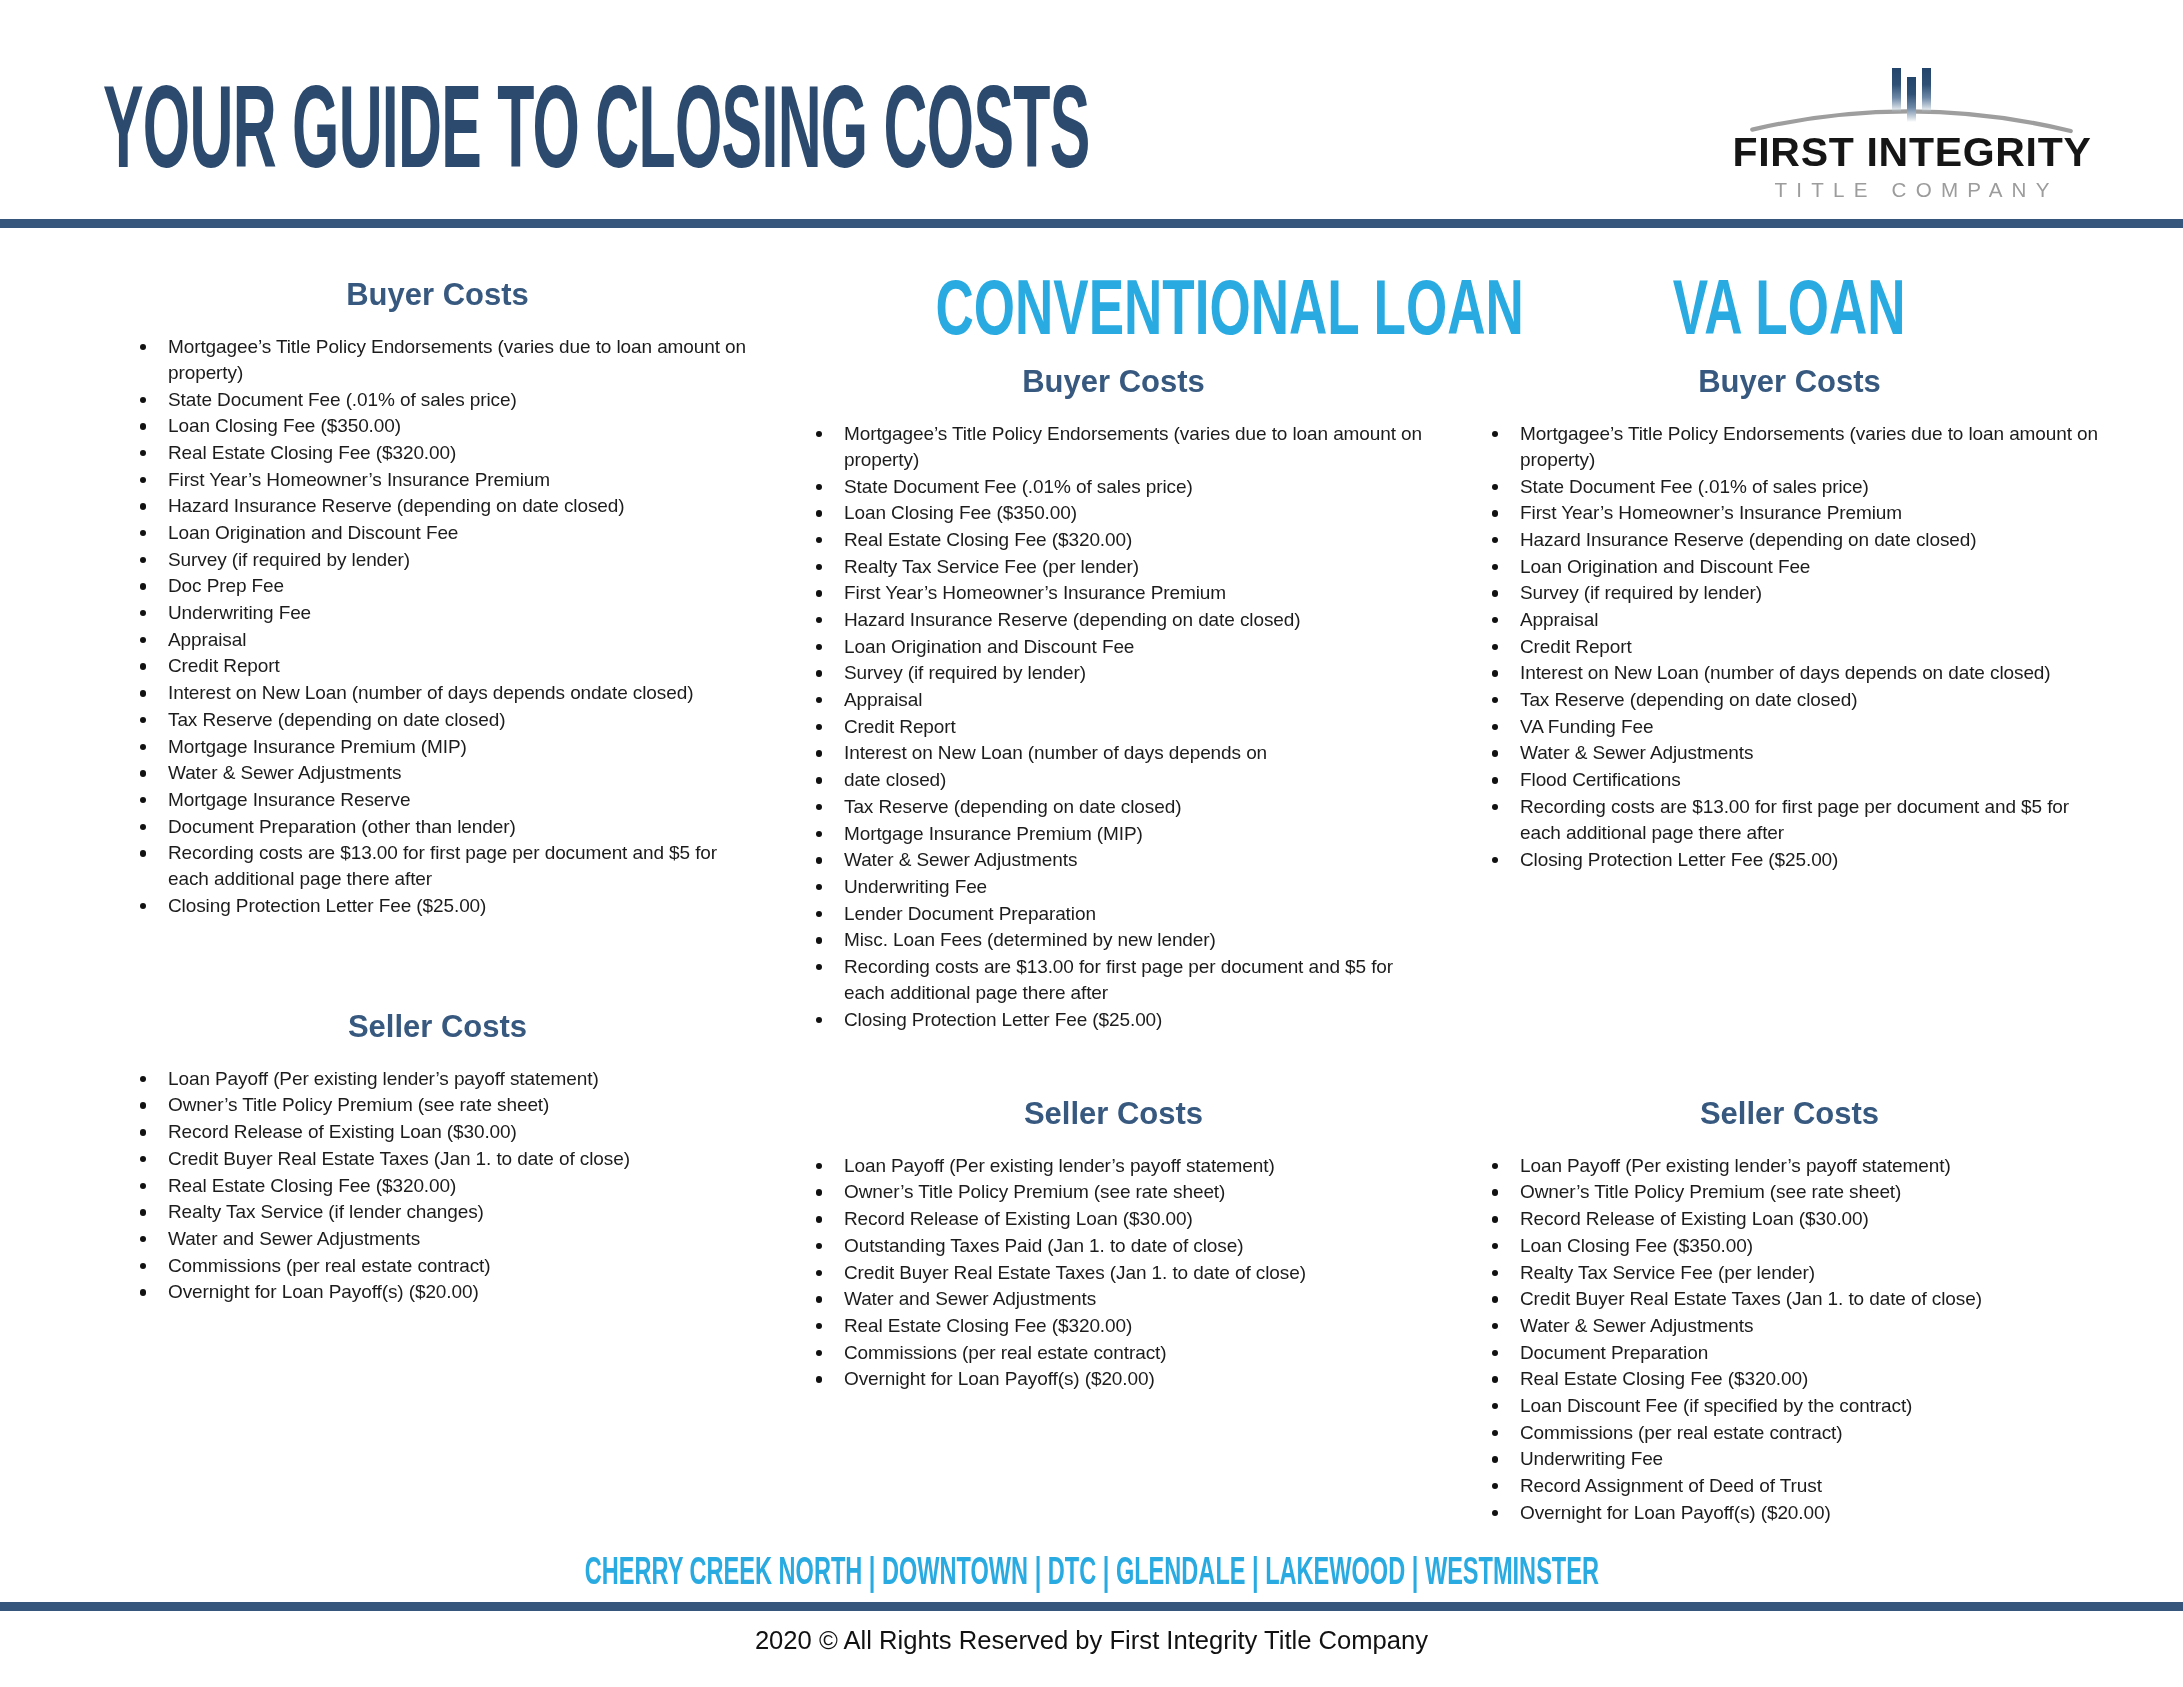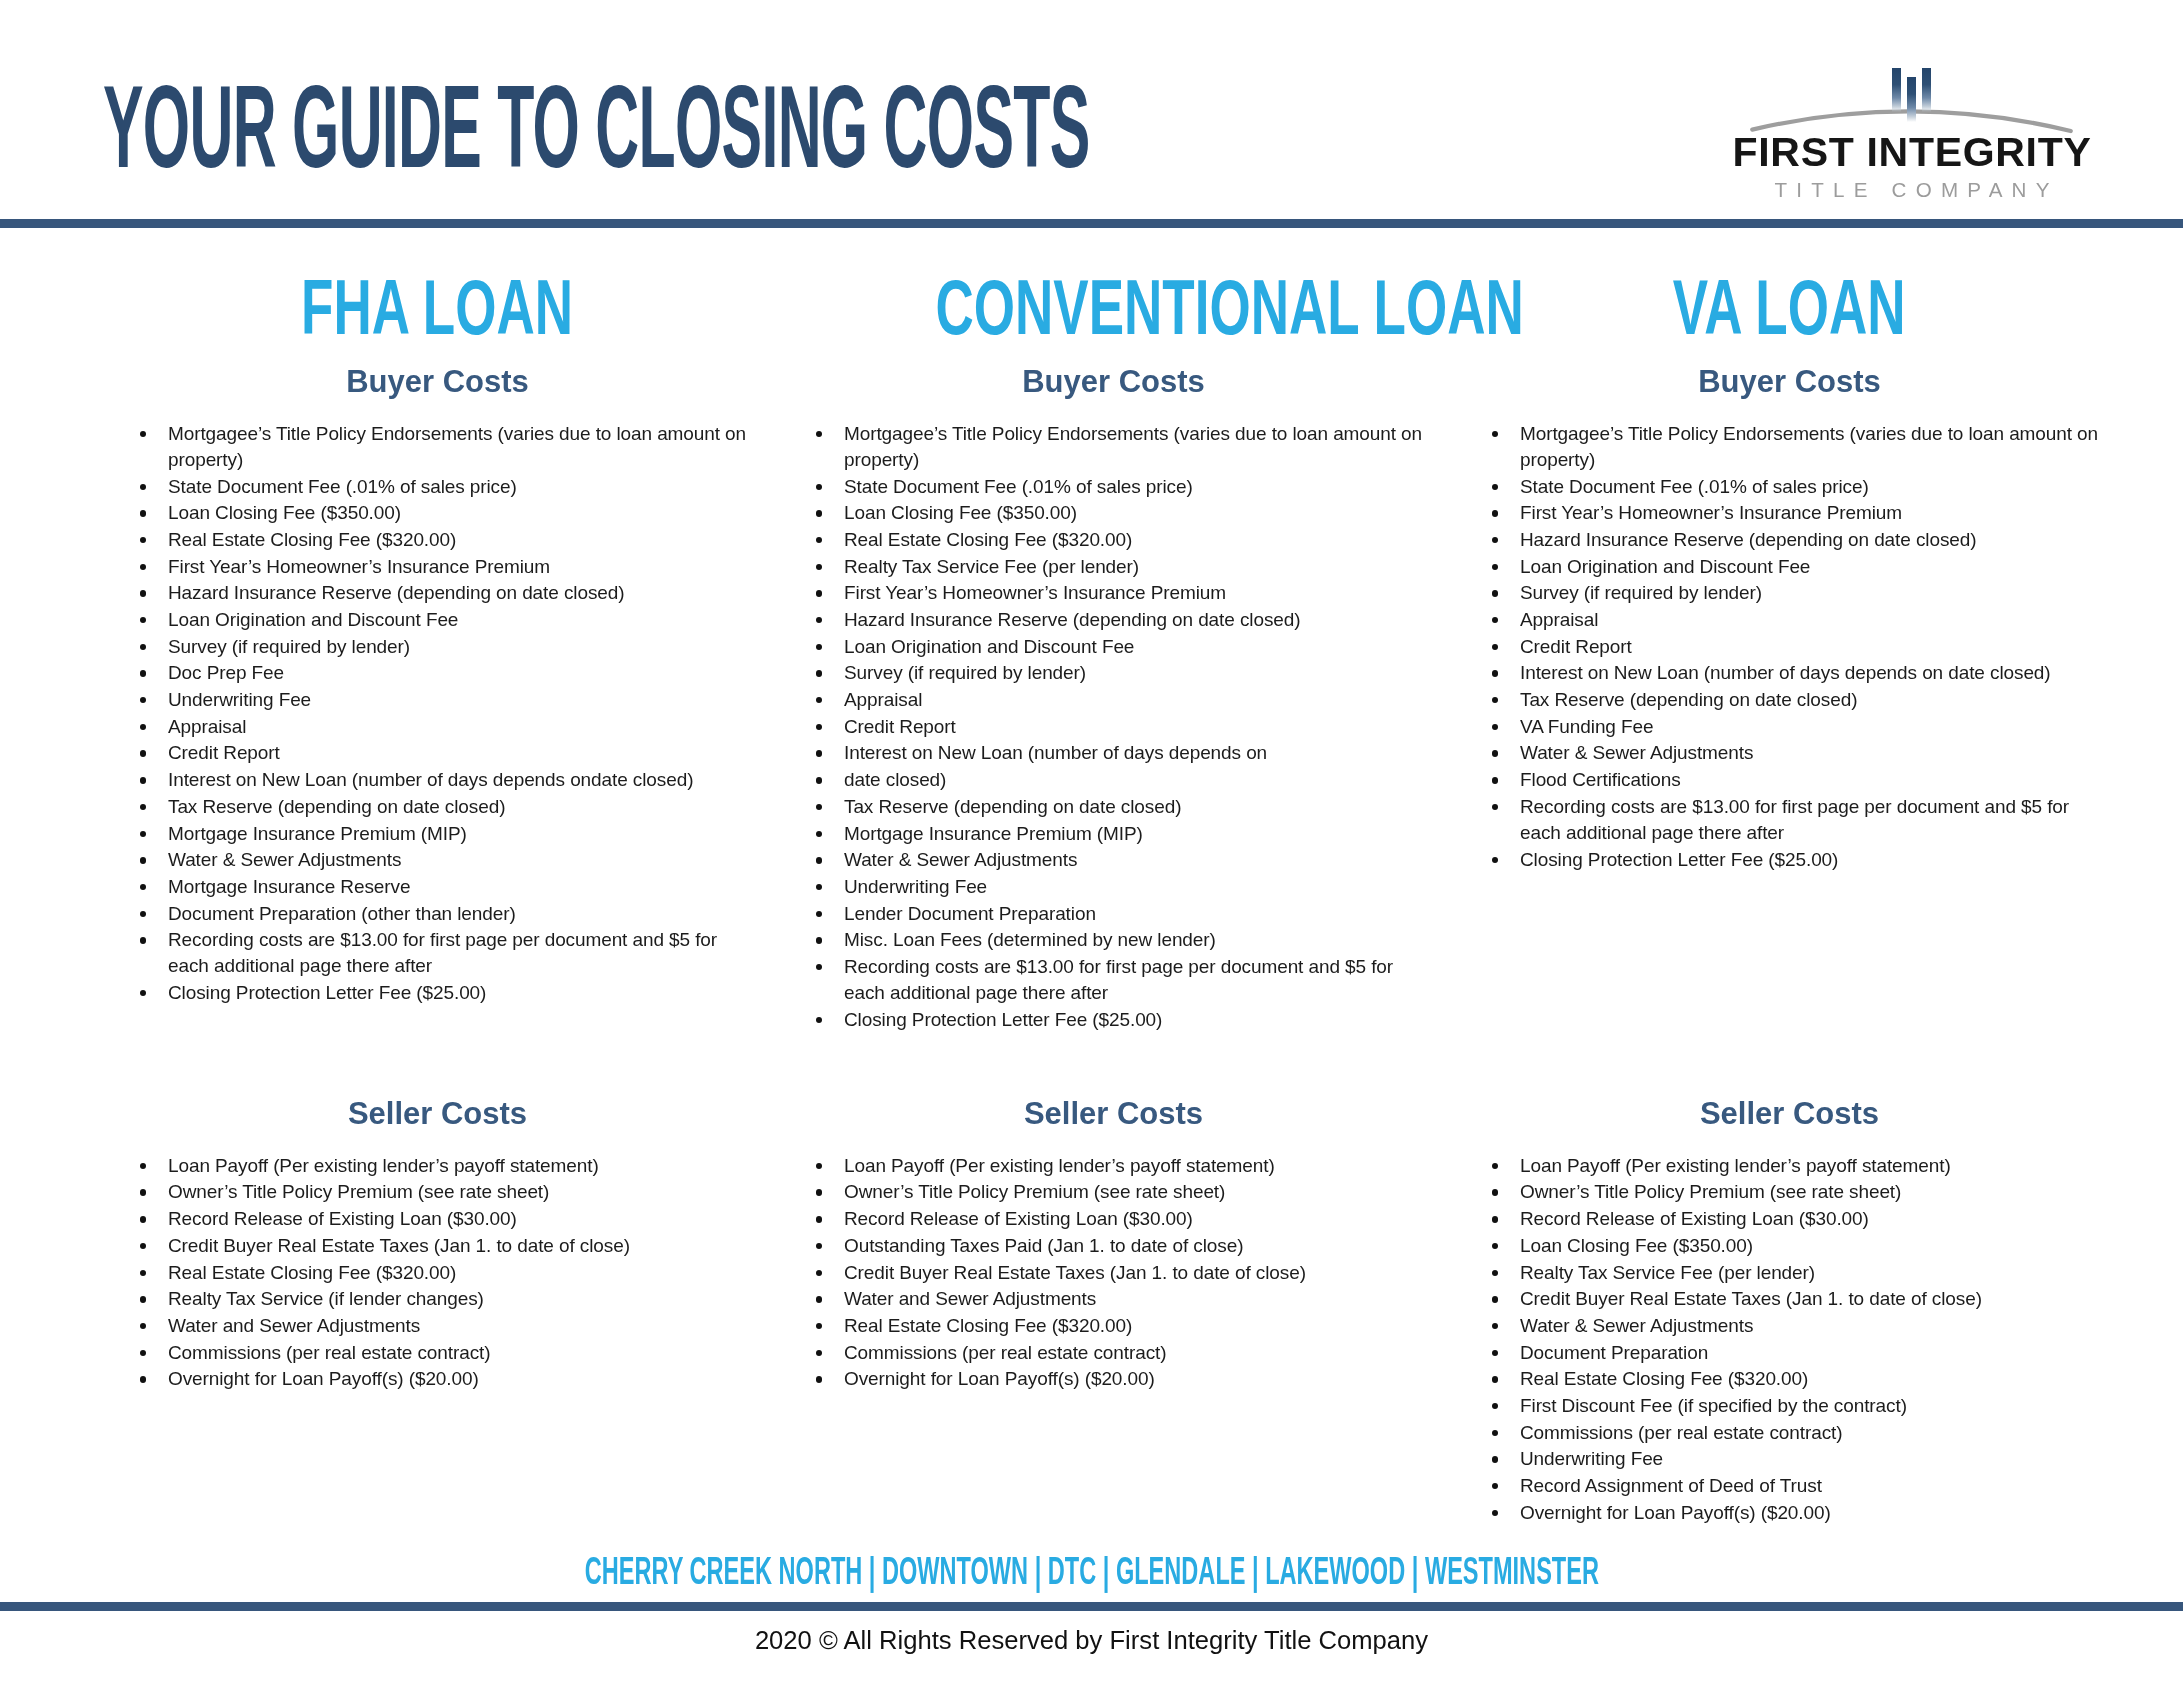--- a/index.html
+++ b/index.html
@@ -77,23 +77,20 @@
     </div>
     <div class="logo-name">FIRST INTEGRITY</div>
     <div class="logo-tagline">TITLE COMPANY</div>
   </div>
 
   <div class="divider top"></div>
 
   <main class="columns">
 
     <section class="column">
-      <h2 class="loan-title">
-        <span class="cond">FHA LOAN</span>
-      </h2>
       <h3 class="section-heading">Buyer Costs</h3>
       <ul class="cost-list buyer">
           <li>Mortgagee’s Title Policy Endorsements (varies due to loan amount on property)</li>
           <li>State Document Fee (.01% of sales price)</li>
           <li>Loan Closing Fee ($350.00)</li>
           <li>Real Estate Closing Fee ($320.00)</li>
           <li>First Year’s Homeowner’s Insurance Premium</li>
           <li>Hazard Insurance Reserve (depending on date closed)</li>
           <li>Loan Origination and Discount Fee</li>
           <li>Survey (if required by lender)</li>
@@ -192,21 +189,21 @@
       <ul class="cost-list seller">
           <li>Loan Payoff (Per existing lender’s payoff statement)</li>
           <li>Owner’s Title Policy Premium (see rate sheet)</li>
           <li>Record Release of Existing Loan ($30.00)</li>
           <li>Loan Closing Fee ($350.00)</li>
           <li>Realty Tax Service Fee (per lender)</li>
           <li>Credit Buyer Real Estate Taxes (Jan 1. to date of close)</li>
           <li>Water &amp; Sewer Adjustments</li>
           <li>Document Preparation</li>
           <li>Real Estate Closing Fee ($320.00)</li>
-          <li>First Discount Fee (if specified by the contract)</li>
+          <li>Loan Discount Fee (if specified by the contract)</li>
           <li>Commissions (per real estate contract)</li>
           <li>Underwriting Fee</li>
           <li>Record Assignment of Deed of Trust</li>
           <li>Overnight for Loan Payoff(s) ($20.00)</li>
         </ul>
     </section>
 
   </main>
 
   <div class="cities">

